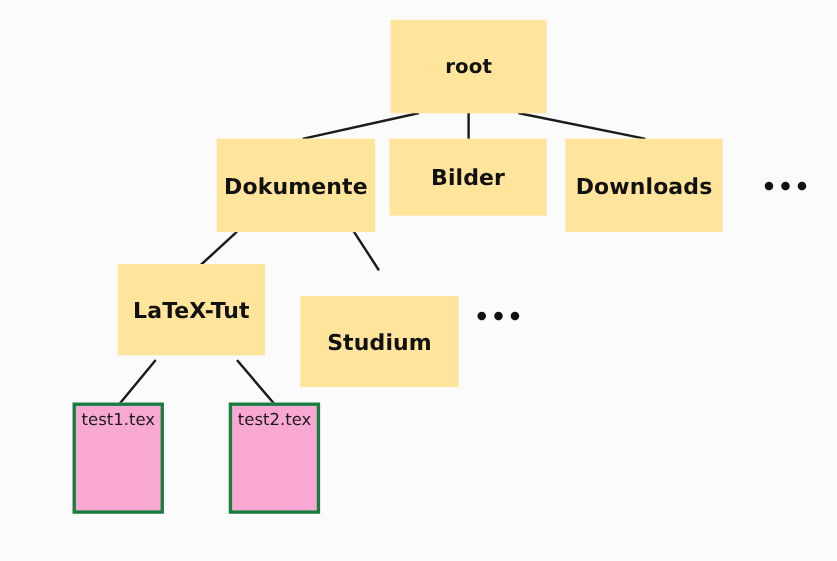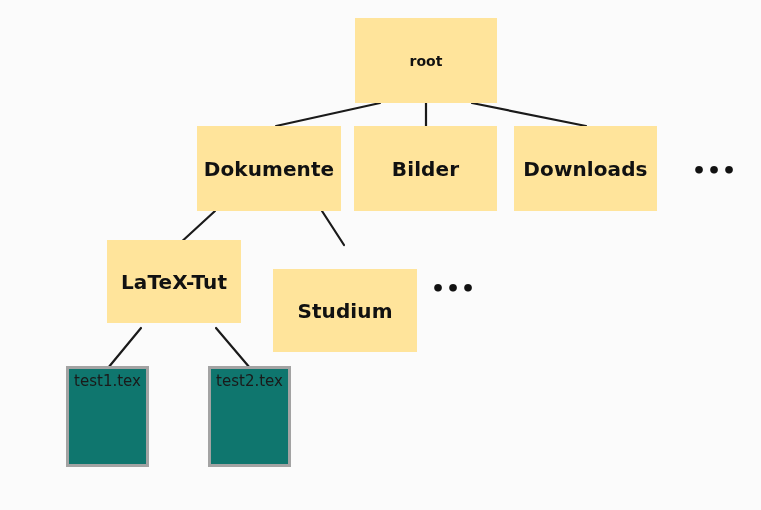--- a/index.html
+++ b/index.html
@@ -35,27 +35,27 @@
     text-align: center;
   }
   .folder {
     background: #ffe49b;
     color: #111111;
     font-weight: bold;
     font-size: 20px;
     letter-spacing: 0.1px;
   }
   .folder.root-node {
-    font-size: 14px;
+    font-size: 18px;
   }
   .file {
-    background: #0f766e;
-    border: 3px solid #a3a3a3;
+    background: #f9a8d4;
+    border: 3px solid #15803d;
     align-items: flex-start;
-    justify-content: center;
+    justify-content: flex-end;
   }
   .file .file-label {
     display: block;
     padding: 4px 5px 0 5px;
     font-size: 15px;
     font-weight: normal;
     color: #1a1a1a;
     line-height: 1.1;
     white-space: nowrap;
   }
@@ -86,21 +86,21 @@
   </svg>
 
   <div class="node folder root-node" style="left:355px; top:18px; width:142px; height:85px;">
     <span>root</span>
   </div>
 
   <div class="node folder" style="left:197px; top:126px; width:144px; height:85px;">
     <span>Dokumente</span>
   </div>
 
-  <div class="node folder" style="left:354px; top:126px; width:143px; height:85px;">
+  <div class="node folder" style="left:354px; top:126px; width:143px; height:70px;">
     <span>Bilder</span>
   </div>
 
   <div class="node folder" style="left:514px; top:126px; width:143px; height:85px;">
     <span>Downloads</span>
   </div>
 
   <div class="ellipsis" style="left:692px; top:160px;">•••</div>
 
   <div class="node folder" style="left:107px; top:240px; width:134px; height:83px;">

